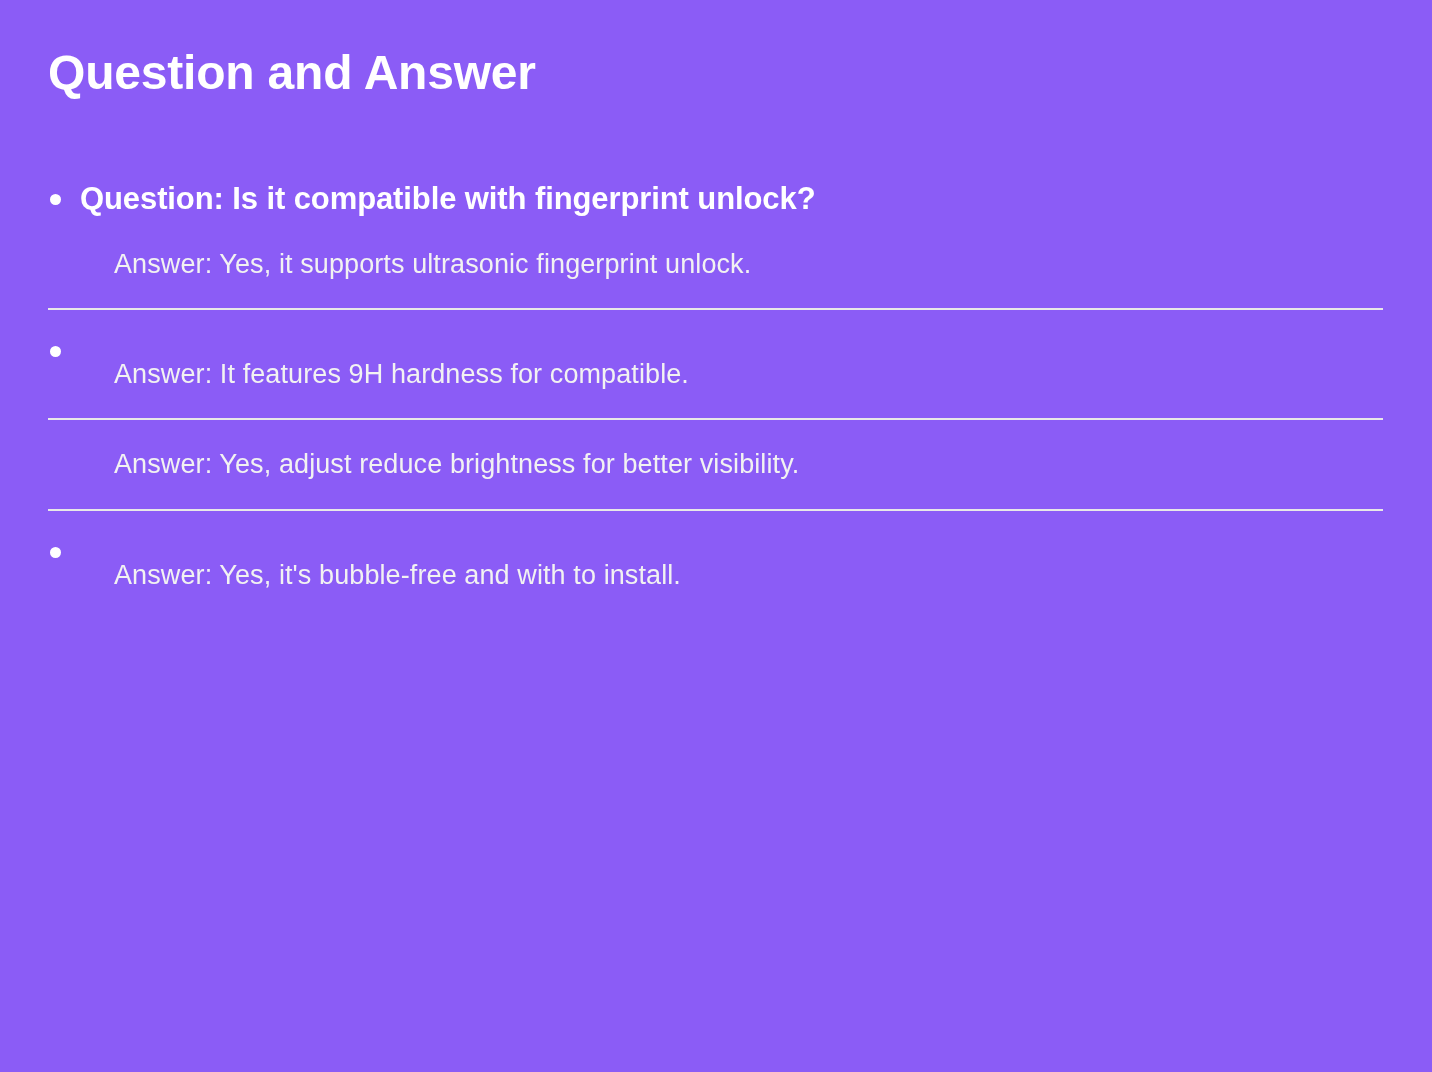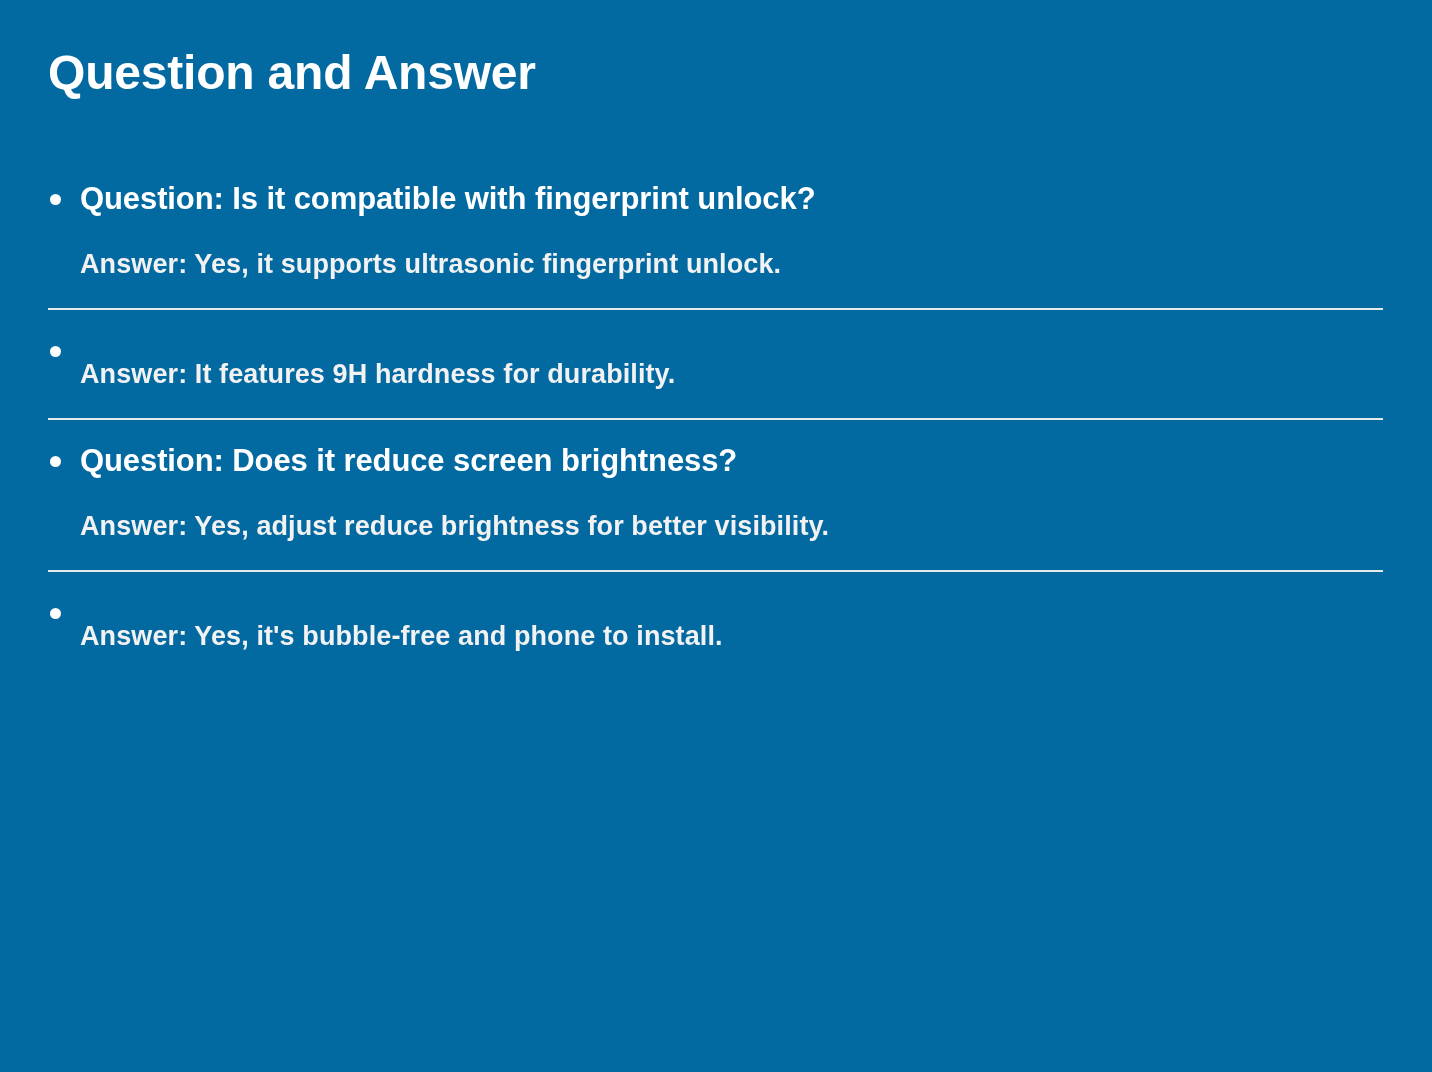--- a/index.html
+++ b/index.html
@@ -13,21 +13,21 @@
 
   body {
     font-family: "Liberation Sans", sans-serif;
     color: #ffffff;
     -webkit-font-smoothing: antialiased;
   }
 
   .page {
     width: 1432px;
     height: 1072px;
-    background: #0369a1;
+    background: #8b5cf6;
     padding: 0;
     position: relative;
   }
 
   .page-title {
     position: absolute;
     left: 48px;
     top: 46px;
     font-size: 48px;
     font-weight: bold;
@@ -69,24 +69,24 @@
 
   .question-text {
     font-size: 31px;
     font-weight: bold;
     line-height: 1.34;
     color: #ffffff;
     letter-spacing: -0.1px;
   }
 
   .answer-text {
-    margin-left: 80px;
+    margin-left: 114px;
     margin-top: 26px;
     font-size: 27px;
-    font-weight: bold;
+    font-weight: normal;
     line-height: 1.35;
     color: #f2f2f2;
     letter-spacing: 0.1px;
   }
 
   .qa-divider {
     margin: 26px 0 0 48px;
     width: 1335px;
     height: 2px;
     background: #e8e8e8;
@@ -110,35 +110,31 @@
         <span class="question-text">Question: Is it compatible with fingerprint unlock?</span>
       </div>
       <div class="answer-text">Answer: Yes, it supports ultrasonic fingerprint unlock.</div>
       <hr class="qa-divider">
     </li>
 
     <li class="qa-item">
       <div class="qa-bullet-row">
         <span class="qa-bullet"></span>
       </div>
-      <div class="answer-text">Answer: It features 9H hardness for durability.</div>
+      <div class="answer-text">Answer: It features 9H hardness for compatible.</div>
       <hr class="qa-divider">
     </li>
 
     <li class="qa-item">
-      <div class="qa-bullet-row">
-        <span class="qa-bullet"></span>
-        <span class="question-text">Question: Does it reduce screen brightness?</span>
-      </div>
       <div class="answer-text">Answer: Yes, adjust reduce brightness for better visibility.</div>
       <hr class="qa-divider">
     </li>
 
     <li class="qa-item">
       <div class="qa-bullet-row">
         <span class="qa-bullet"></span>
       </div>
-      <div class="answer-text">Answer: Yes, it's bubble-free and phone to install.</div>
+      <div class="answer-text">Answer: Yes, it's bubble-free and with to install.</div>
 
     </li>
 
   </ul>
 </div>
 
 </body></html>

